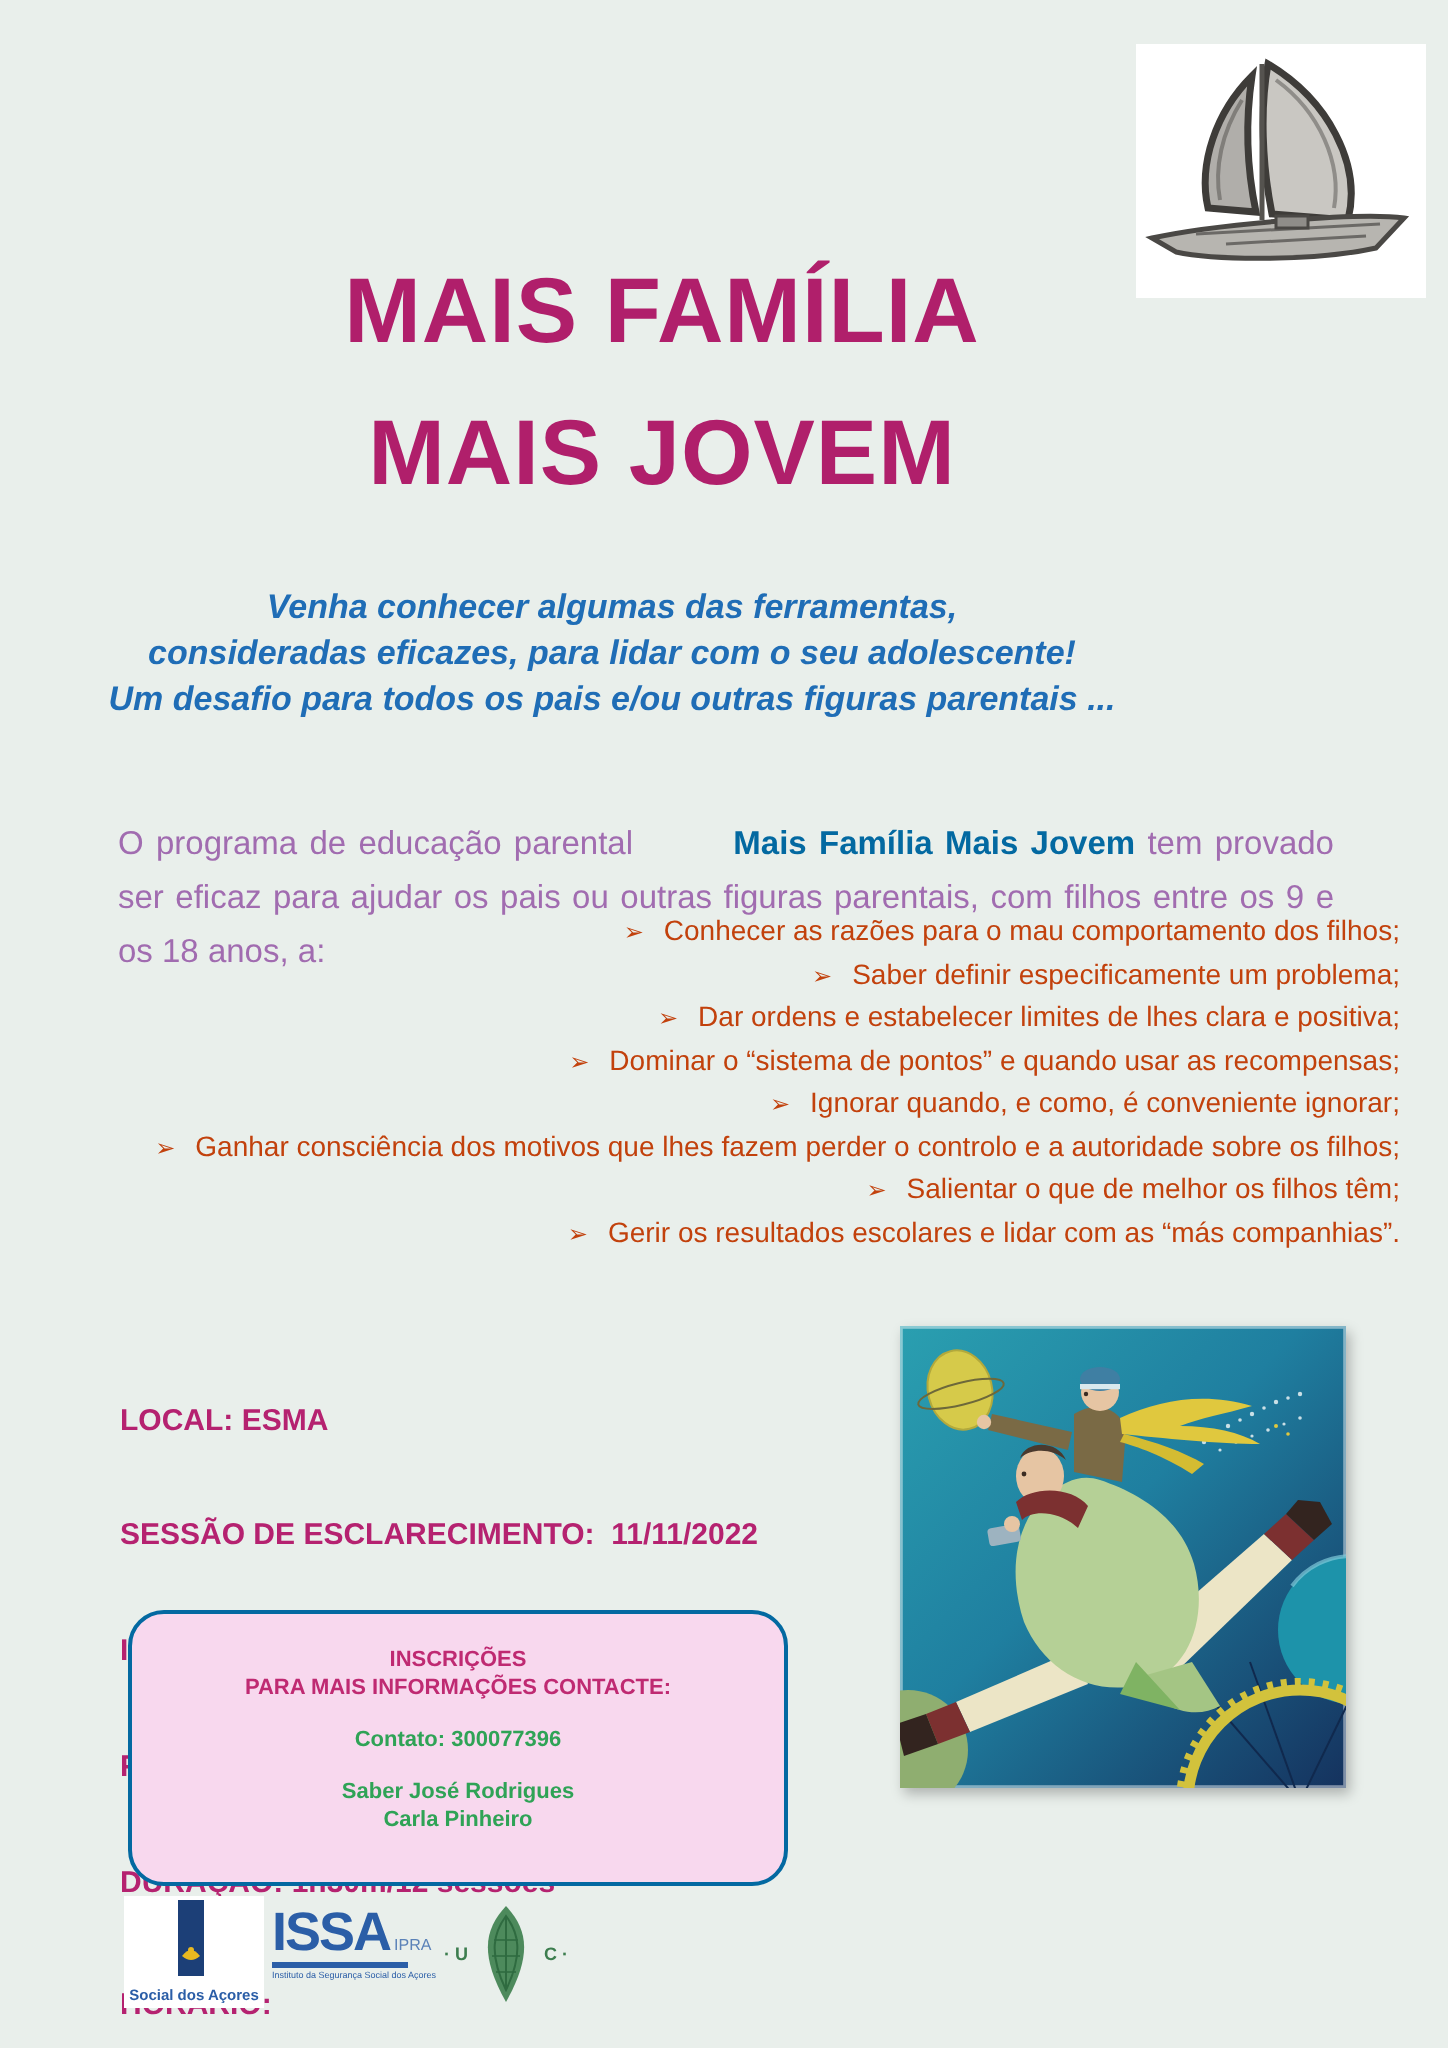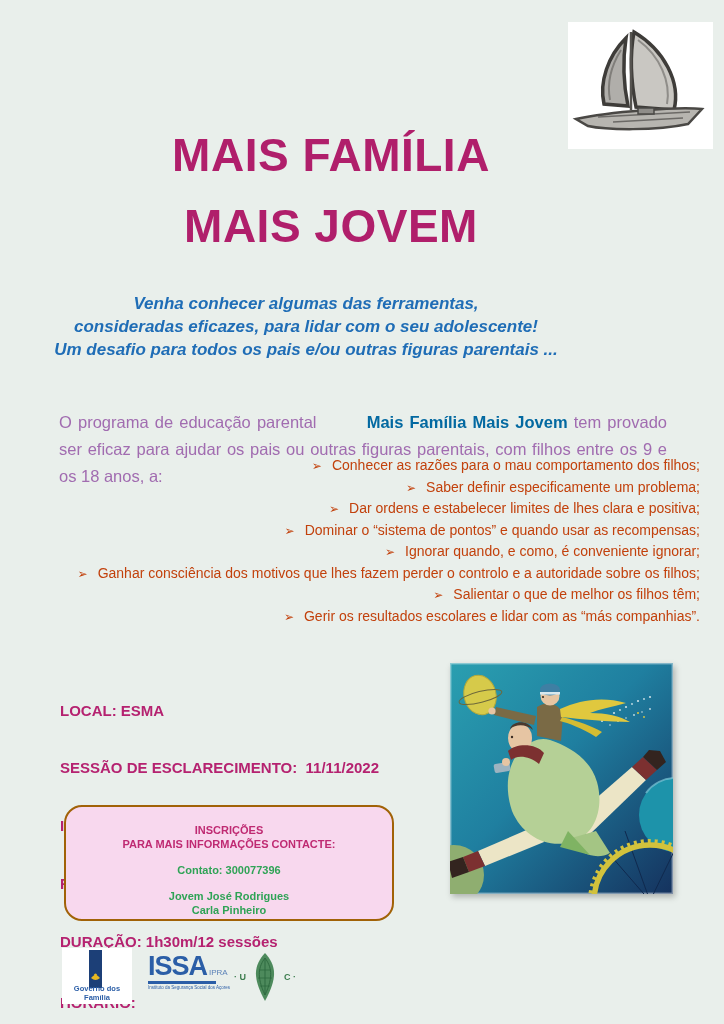--- a/index.html
+++ b/index.html
@@ -55,23 +55,23 @@
   .program-info {
     position: absolute; left: 60px; top: 662px; width: 400px;
     color: #b52270; font-weight: bold; font-size: 15px; line-height: 19.3px;
     white-space: pre-wrap;
   }
   .program-info .sp { margin-top: 3px; }
   .program-info .teal-colon { color: #2e9d94; }
 
   
   .pink-box {
-    position: absolute; left: 64px; top: 805px; width: 330px; height: 116px;
+    position: absolute; left: 64px; top: 805px; width: 330px; height: 138px;
     background: #f8d8ee;
-    border: 2px solid #a16207; border-radius: 18px;
+    border: 2px solid #0369a1; border-radius: 18px;
     text-align: center; font-weight: bold; font-size: 11px;
     padding-top: 16px; box-sizing: border-box;
   }
   .pink-box .magenta { color: #bf2a72; line-height: 14px; }
   .pink-box .green   { color: #2fa356; line-height: 14px; }
   .pink-box .gap { height: 12px; }
 
   
   .illu-box {
     position: absolute; left: 450px; top: 663px;
@@ -82,21 +82,21 @@
   
   .footer { position: absolute; left: 62px; top: 948px; height: 62px; display: flex; align-items: flex-start; }
   .gov-logo {
     width: 70px; height: 56px; background: #ffffff;
     position: relative; font-weight: bold;
   }
   .gov-label {
     position: absolute; left: 0; bottom: 2px; width: 100%;
     color: #2b5ea7; font-size: 7.5px; text-align: center; font-weight: bold;
   }
-  .issa-logo { margin-left: 16px; padding-top: 4px; color: #2b5ea7; position: relative; width: 72px; }
+  .issa-logo { margin-left: 4px; padding-top: 4px; color: #2b5ea7; position: relative; width: 72px; }
   .issa-row { display: flex; align-items: baseline; }
   .issa-acr { font-size: 27px; font-weight: bold; letter-spacing: -1px; line-height: 28px; }
   .issa-sub { font-size: 8px; margin-left: 2px; color: #5b82b8; }
   .issa-rule { height: 2.5px; background: #2b5ea7; width: 68px; margin-top: 1px; }
   .issa-tiny { font-size: 4.5px; color: #2b5ea7; margin-top: 1px; white-space: nowrap; }
   .uac-logo { margin-left: 14px; display: flex; align-items: center; color: #3c7d4e; font-size: 9px; font-weight: bold; padding-top: 4px; }
   .uac-logo .seal { margin: 0 4px; }
 </style>
 </head>
 <body>
@@ -154,21 +154,21 @@
     <div class="sp">HORÁRIO:</div>
     
   </div>
 
   <div class="pink-box">
     <div class="magenta">INSCRIÇÕES</div>
     <div class="magenta">PARA MAIS INFORMAÇÕES CONTACTE:</div>
     <div class="gap"></div>
     <div class="green">Contato: 300077396</div>
     <div class="gap"></div>
-    <div class="green">Jovem José Rodrigues</div>
+    <div class="green">Saber José Rodrigues</div>
     <div class="green">Carla Pinheiro</div>
   </div>
 
   <div class="illu-box">
     <svg width="223" height="231" viewBox="0 0 223 231">
       <defs>
         <linearGradient id="bgGrad" x1="0" y1="0" x2="1" y2="1">
           <stop offset="0" stop-color="#2a9fb0"></stop>
           <stop offset="0.45" stop-color="#1f7fa0"></stop>
           <stop offset="1" stop-color="#15325e"></stop>
@@ -261,21 +261,21 @@
 
   <div class="footer">
 
     <div class="gov-logo">
       <svg width="70" height="42" viewBox="0 0 70 42">
         <rect x="0" y="0" width="70" height="42" fill="#ffffff"></rect>
         <rect x="27" y="2" width="13" height="38" fill="#1c3f77"></rect>
         <path d="M29,30 Q33.5,24 38,30 Q33.5,34 29,30 Z" fill="#e8b820"></path>
         <circle cx="33.5" cy="27" r="1.5" fill="#e8b820"></circle>
       </svg>
-      <div class="gov-label">Governo dos Família</div>
+      <div class="gov-label">Social dos Açores</div>
     </div>
 
     <div class="issa-logo">
       <div class="issa-row">
         <span class="issa-acr">ISSA</span>
         <span class="issa-sub">IPRA</span>
       </div>
       <div class="issa-rule"></div>
       <div class="issa-tiny">Instituto da Segurança Social dos Açores</div>
     </div>

